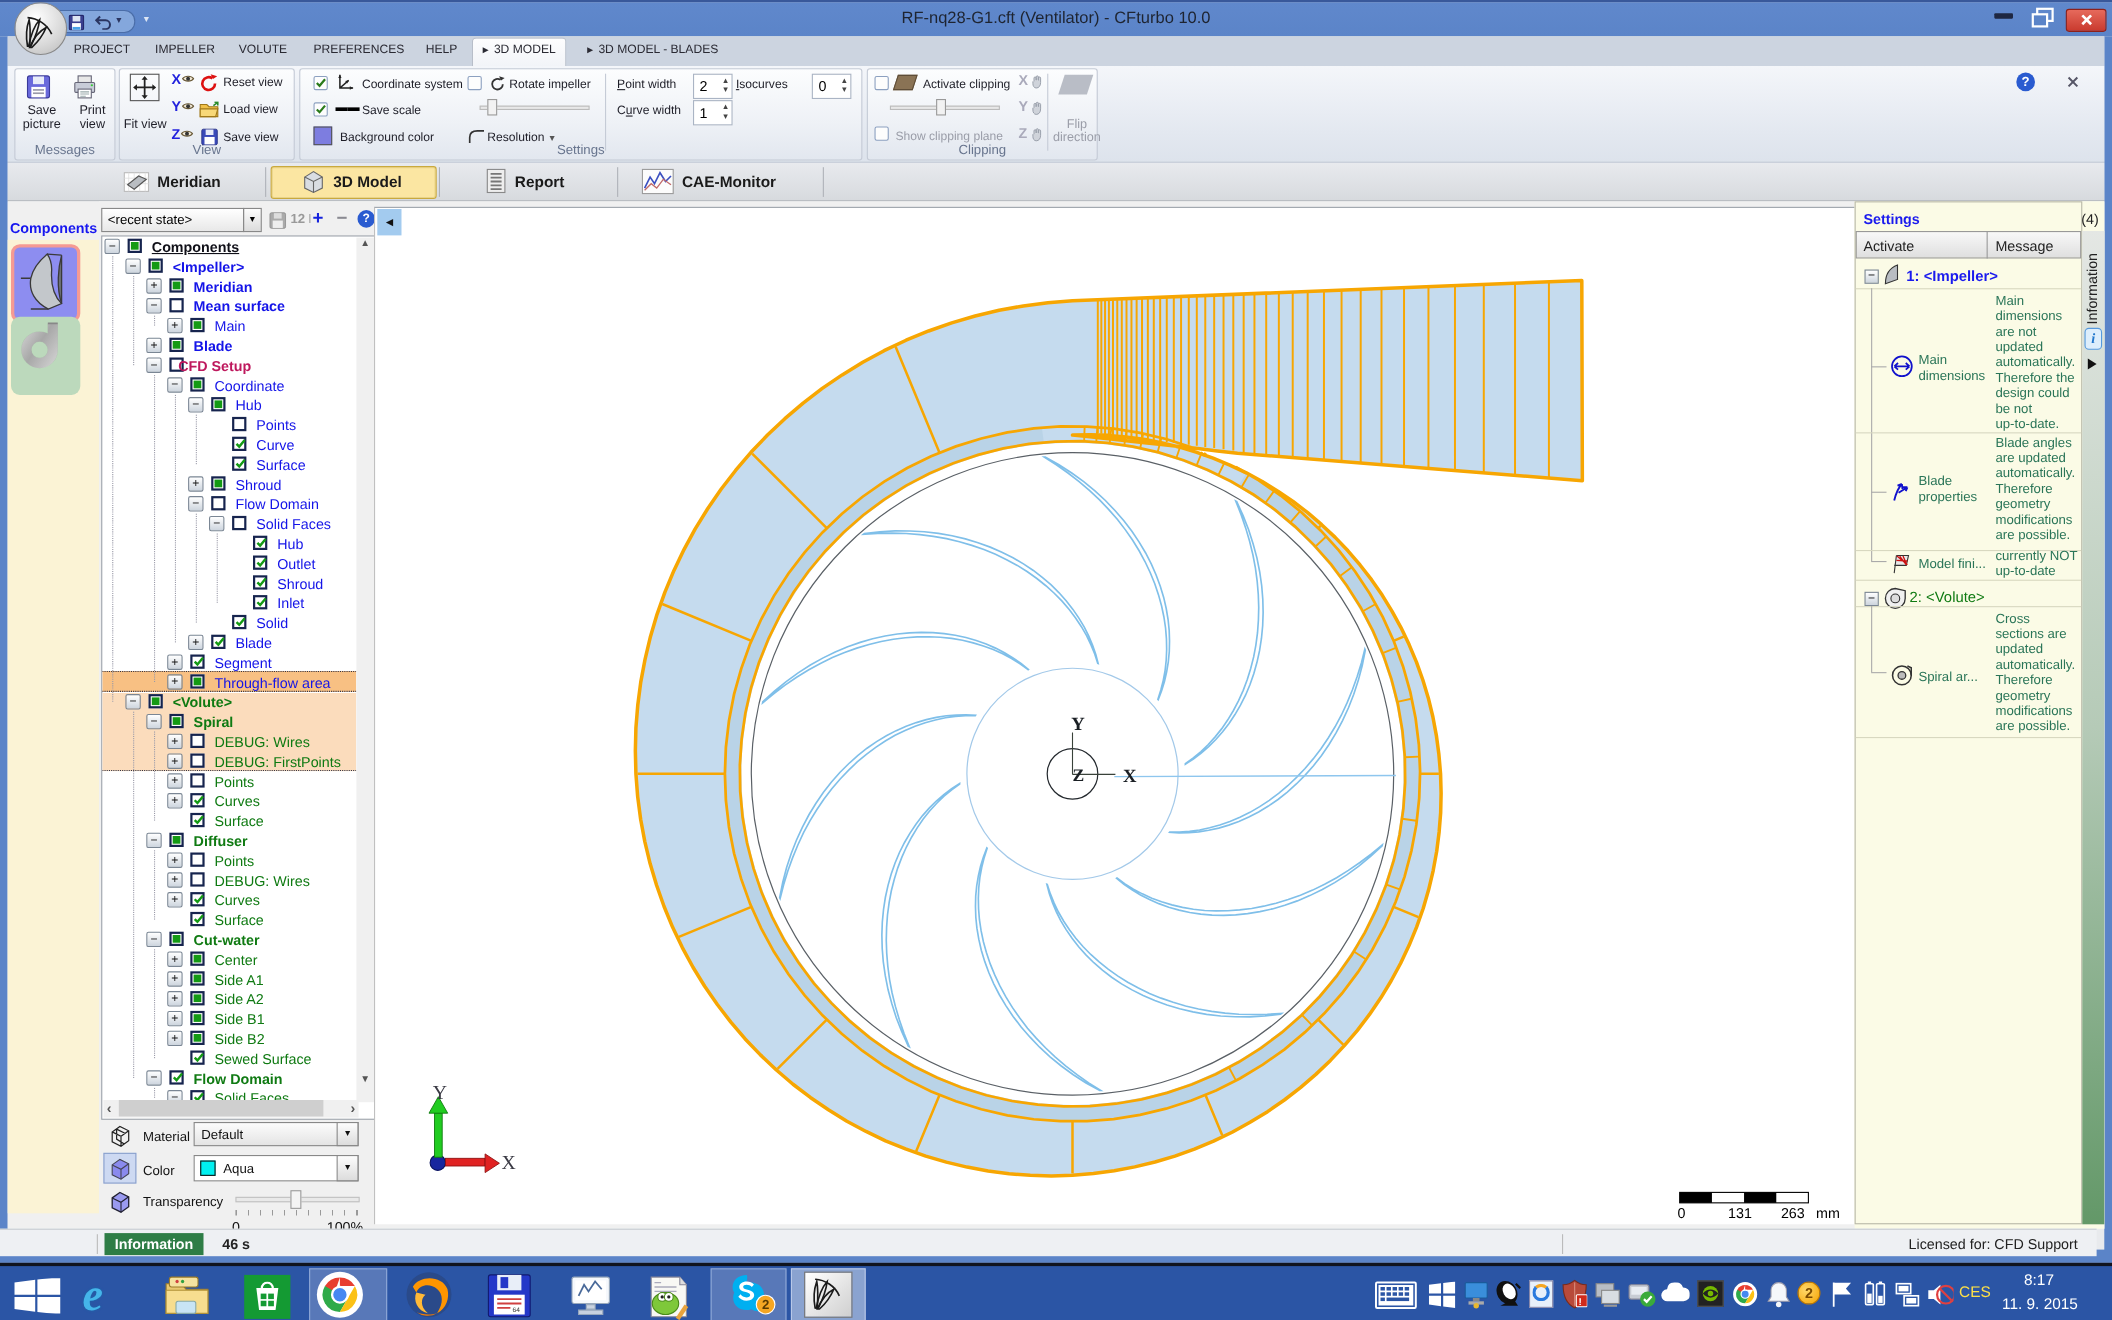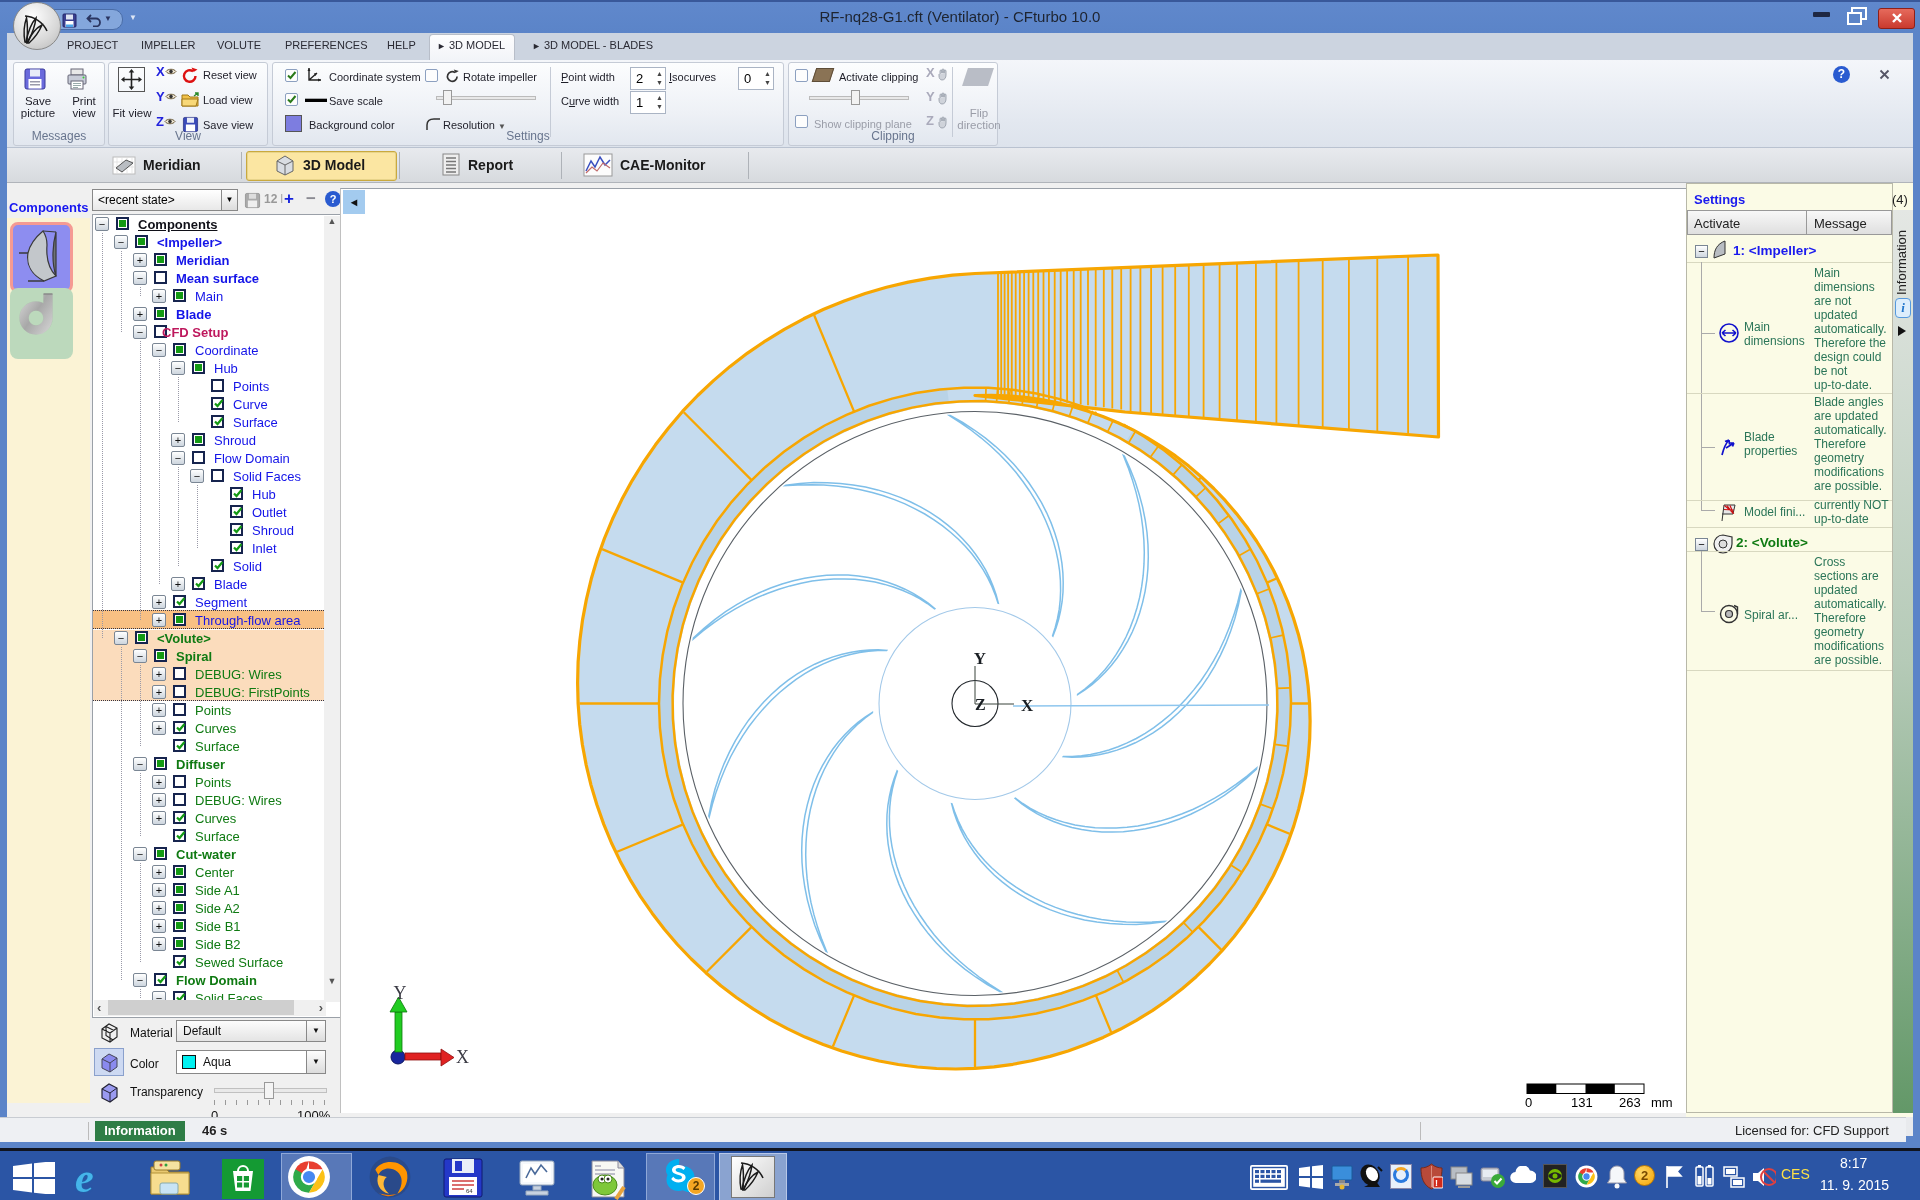--- a/index.html
+++ b/index.html
@@ -661,21 +661,21 @@
         <path d="M6.5 3.5 l9.5 8 M6 7.5 l10 0.5 M9 3.5 l6 8 M12 3.5 l3.5 8" stroke="#cc1111" stroke-width="1.2"></path>
       </svg>
  <div class="mgreen" style="position:absolute;left:58px;top:322px">Model fini...</div>
  <div class="mgreen" style="position:absolute;left:128px;top:315px">currently NOT<br>up-to-date</div>
  <div style="position:absolute;left:1px;top:344px;width:205px;height:1px;background:#d8d8c0"></div>
  <div style="position:absolute;left:9px;top:355px;width:13px;height:13px;background:linear-gradient(#fff,#cdd5de);border:1px solid #7a8694;font-size:11px;line-height:11px;text-align:center">−</div>
  <svg style="position:absolute;left:26px;top:350px" width="22" height="22" viewBox="0 0 22 22">
         <path d="M11 2 a9 9 0 1 0 9 9 L20 4 Z" fill="#f0f0f0" stroke="#333" stroke-width="1.2"></path>
         <circle cx="11" cy="11" r="4" fill="#ddd" stroke="#333"></circle>
       </svg>
- <div style="position:absolute;left:50px;top:352px;color:#0f7a12;font-weight:bold;font-size:13.5px">2: &lt;Volute&gt;</div>
+ <div style="position:absolute;left:50px;top:352px;color:#0f7a12;font-weight:normal;font-size:13.5px">2: &lt;Volute&gt;</div>
  <div style="position:absolute;left:1px;top:368px;width:205px;height:1px;background:#d8d8c0"></div>
  <div class="mtree" style="position:absolute;left:15px;top:368px;width:1px;height:60px;background:#aaa"></div>
  <div style="position:absolute;left:15px;top:428px;width:14px;height:1px;background:#aaa"></div>
  <svg style="position:absolute;left:32px;top:420px" width="22" height="22" viewBox="0 0 22 22">
         <circle cx="11" cy="11" r="8.5" fill="none" stroke="#333" stroke-width="1.4"></circle>
         <circle cx="11" cy="11" r="3.5" fill="#bbb" stroke="#333" stroke-width="1.2"></circle>
         <path d="M19.5 11 L19.5 4 L16 2.5" fill="none" stroke="#333" stroke-width="1.4"></path>
       </svg>
  <div class="mgreen" style="position:absolute;left:58px;top:425px">Spiral ar...</div>
  <div class="mgreen" style="position:absolute;left:128px;top:372px">Cross<br>sections are<br>updated<br>automatically.<br>Therefore<br>geometry<br>modifications<br>are possible.</div>

